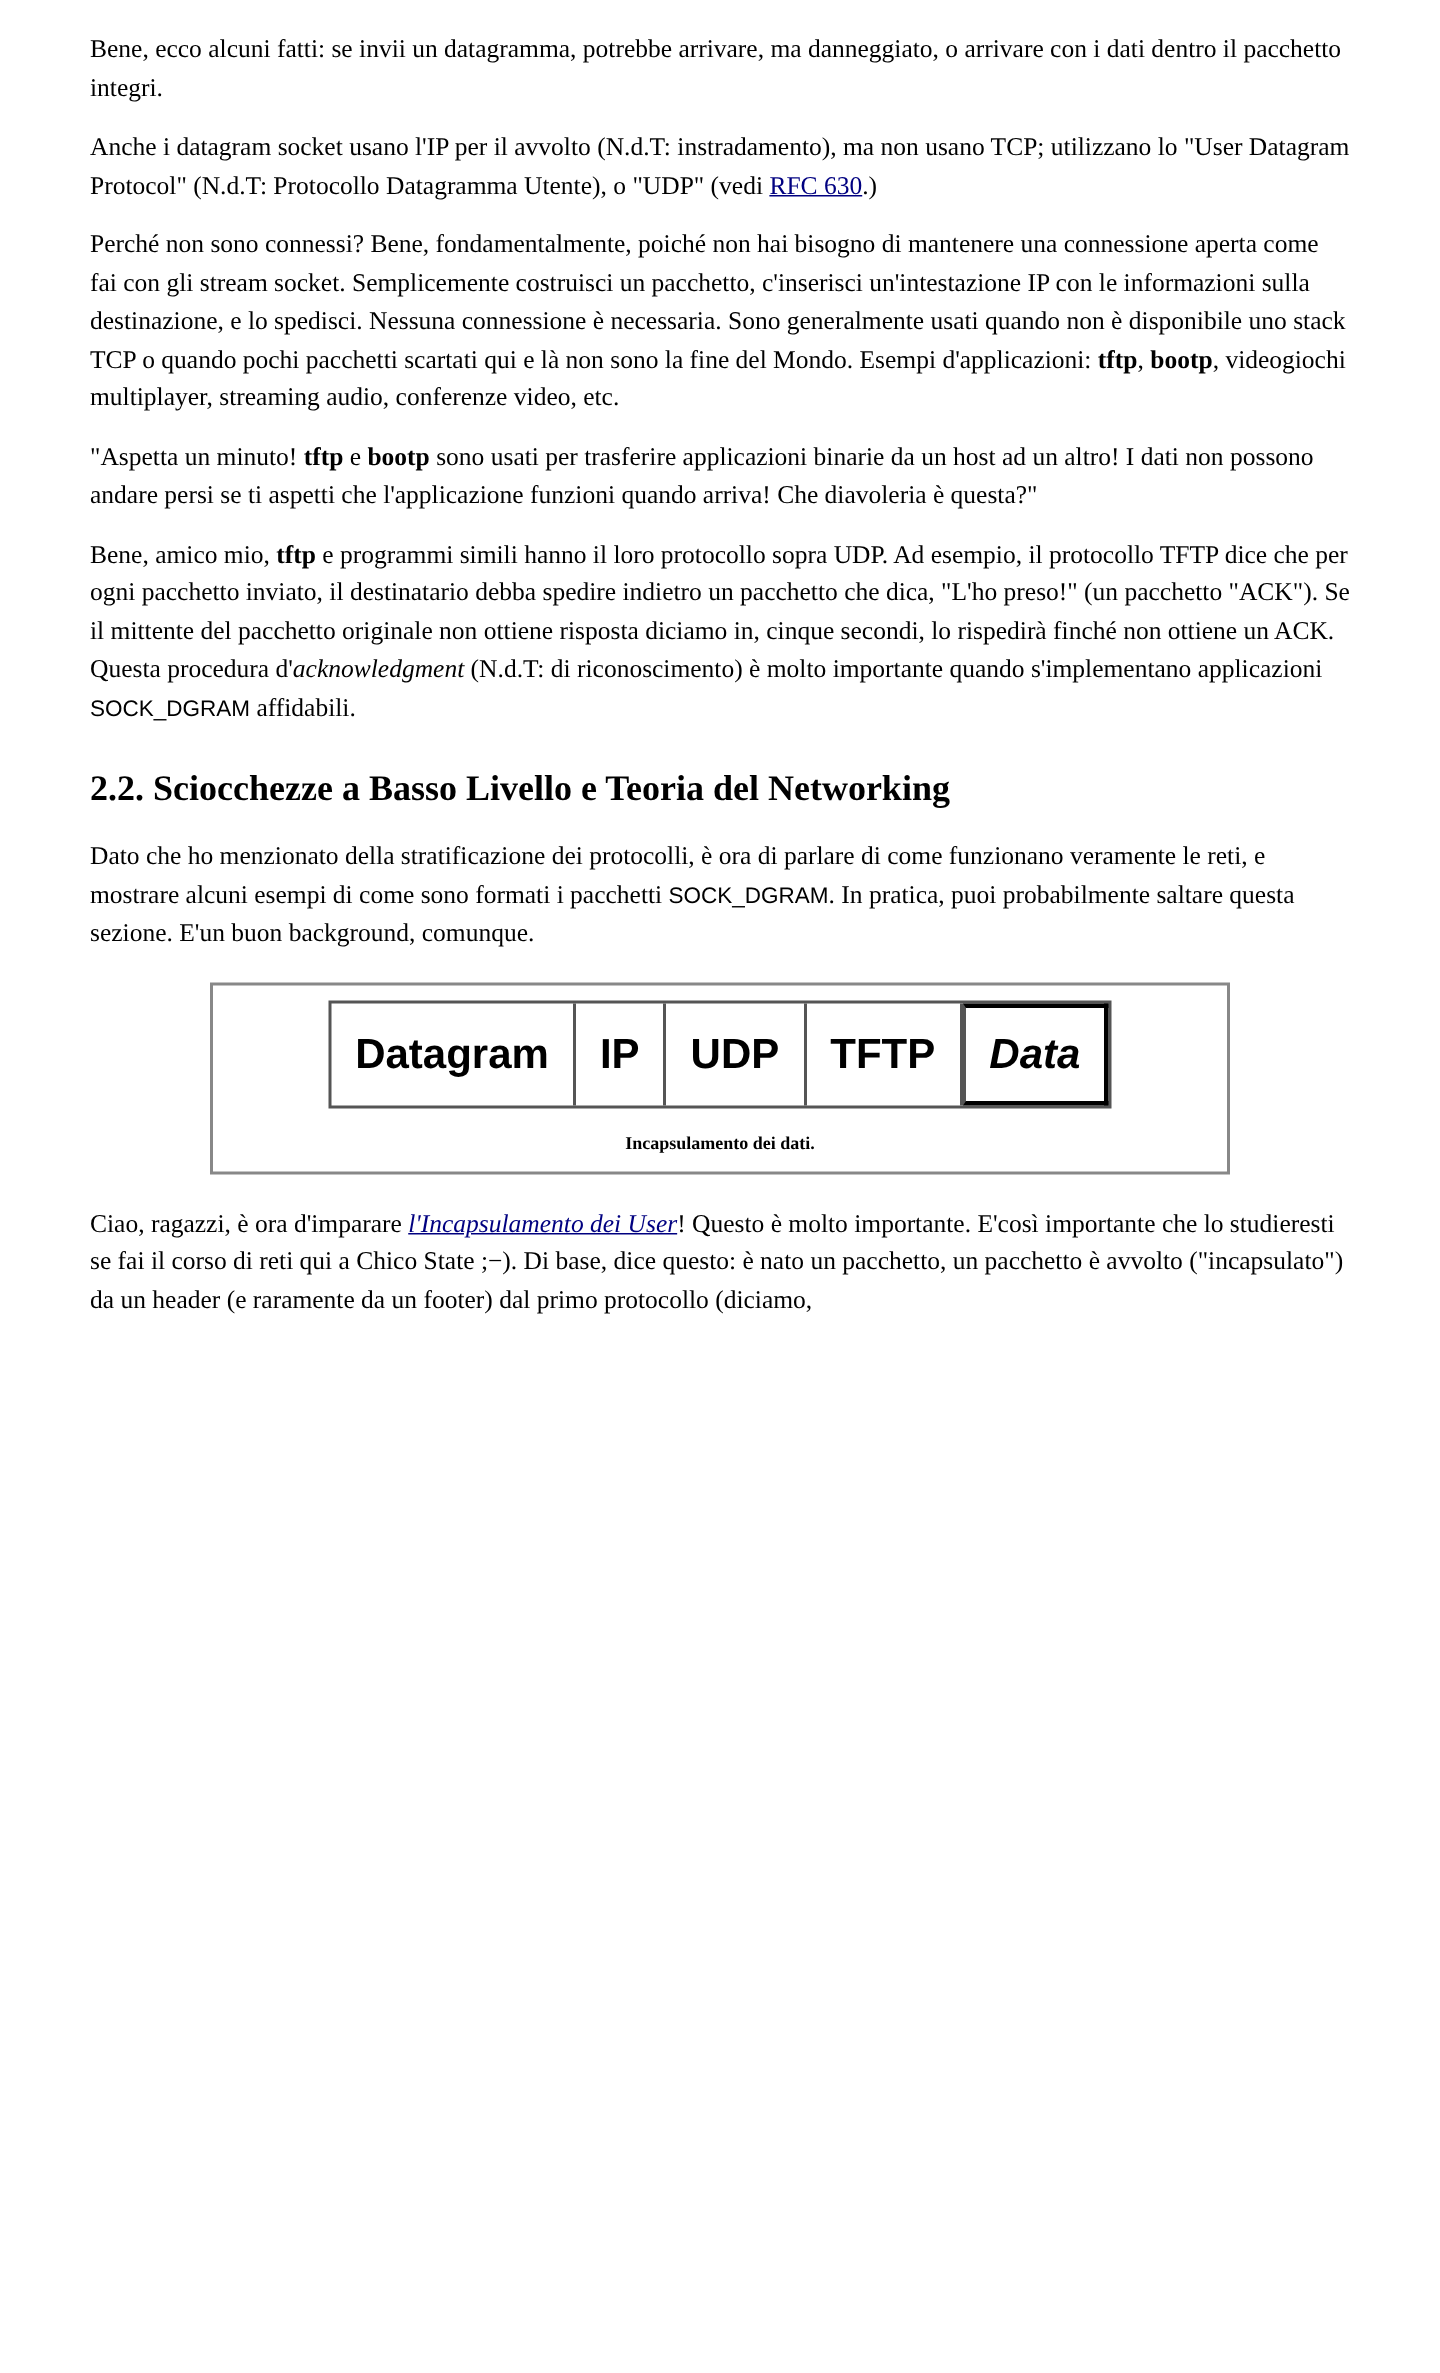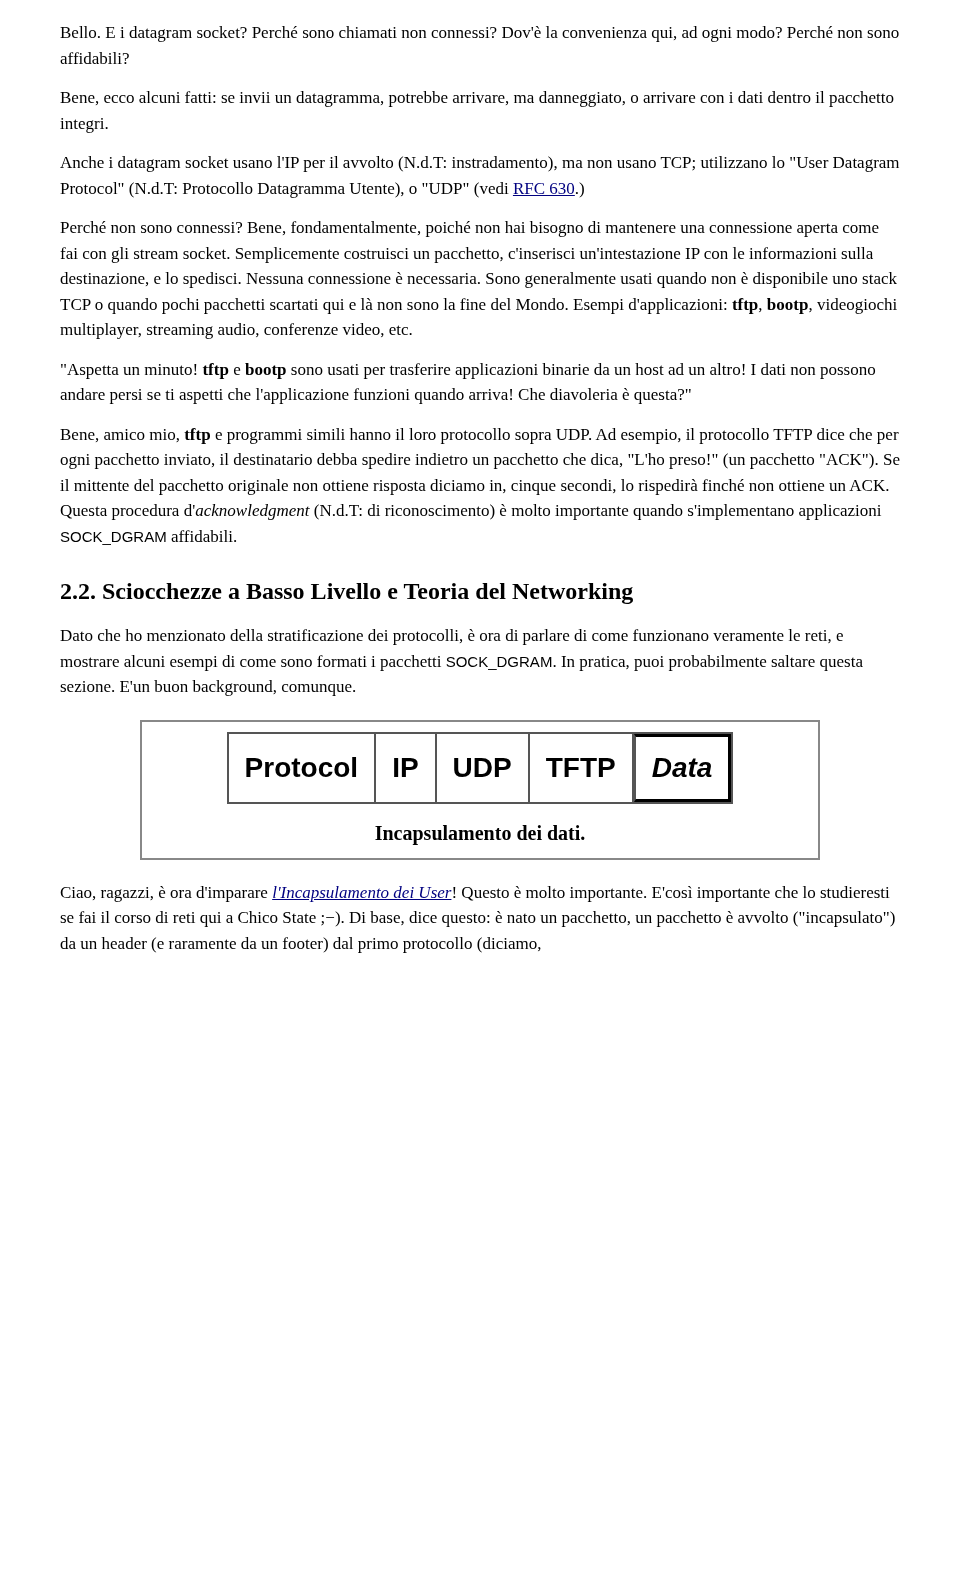--- a/index.html
+++ b/index.html
@@ -78,32 +78,29 @@
     }
 
     .encap-cell:last-child {
       border-right: none;
       border: 3px solid #000;
       font-style: italic;
     }
 
     .figure-caption {
       font-weight: bold;
-      font-size: 20px;
+      font-size: 12px;
       margin-top: 6px;
     }
   </style>
 </head>
 <body>
 
 <div class="page-container">
 
-  <p>
-    <span>Bello. E i datagram socket? Perché sono chiamati non connessi? Dov'è la convenienza qui, ad ogni modo? Perché non sono affidabili?</span>
-  </p>
 
   <p>
     <span>Bene, ecco alcuni fatti: se invii un datagramma, potrebbe arrivare, ma danneggiato, o arrivare con i dati dentro il pacchetto integri.</span>
   </p>
 
   <p>
     <span>Anche i datagram socket usano l'IP per il avvolto (N.d.T: instradamento), ma non usano TCP;  utilizzano lo "User Datagram Protocol" (N.d.T: Protocollo Datagramma Utente), o "UDP" (vedi </span><a href="#"><span>RFC 630</span></a><span>.)</span>
   </p>
 
   <p>
@@ -120,21 +117,21 @@
 
 
   <h2 class="section-heading">2.2. Sciocchezze a Basso Livello e Teoria del Networking</h2>
 
   <p>
     Dato che ho menzionato della stratificazione dei protocolli, è ora di parlare di come funzionano veramente le reti, e mostrare alcuni esempi di come sono formati i pacchetti <code>SOCK_DGRAM</code>. In pratica, puoi probabilmente saltare questa sezione. E'un buon background, comunque.
   </p>
 
   <div class="figure-container">
     <div class="encapsulation-diagram">
-      <div class="encap-cell">Protocol</div>
+      <div class="encap-cell">Datagram</div>
       <div class="encap-cell">IP</div>
       <div class="encap-cell">UDP</div>
       <div class="encap-cell">TFTP</div>
       <div class="encap-cell" style="font-style:italic; border: 3px solid #000; border-left: 2px solid #555;">Data</div>
     </div>
     <div class="figure-caption">Incapsulamento dei dati.</div>
   </div>
 
   <p>
     Ciao, ragazzi, è ora d'imparare <a href="#"><em>l'Incapsulamento dei User</em></a>! Questo è molto importante. E'così importante che lo studieresti se fai il corso di reti qui a Chico State ;−). Di base, dice questo: è nato un pacchetto, un pacchetto è avvolto ("incapsulato") da un header (e raramente da un footer) dal primo protocollo (diciamo,

